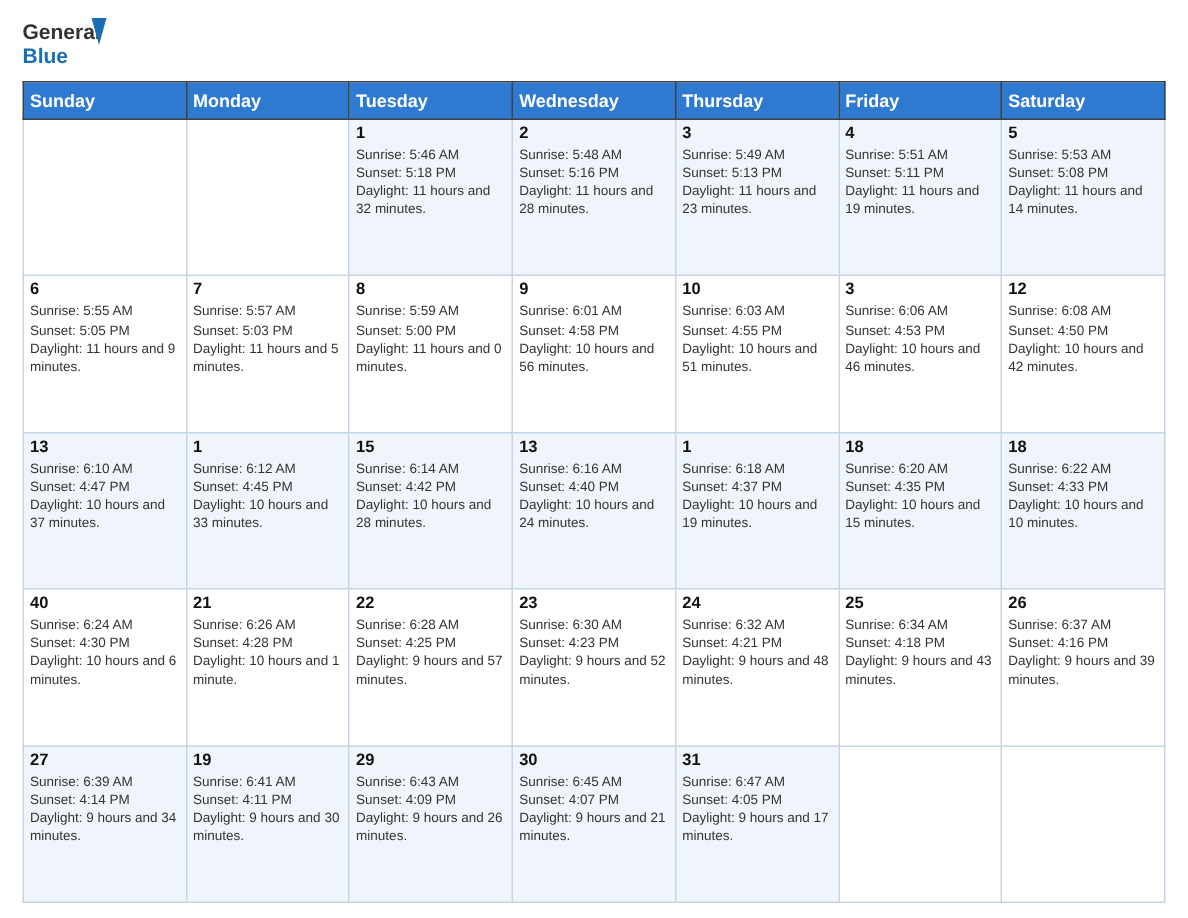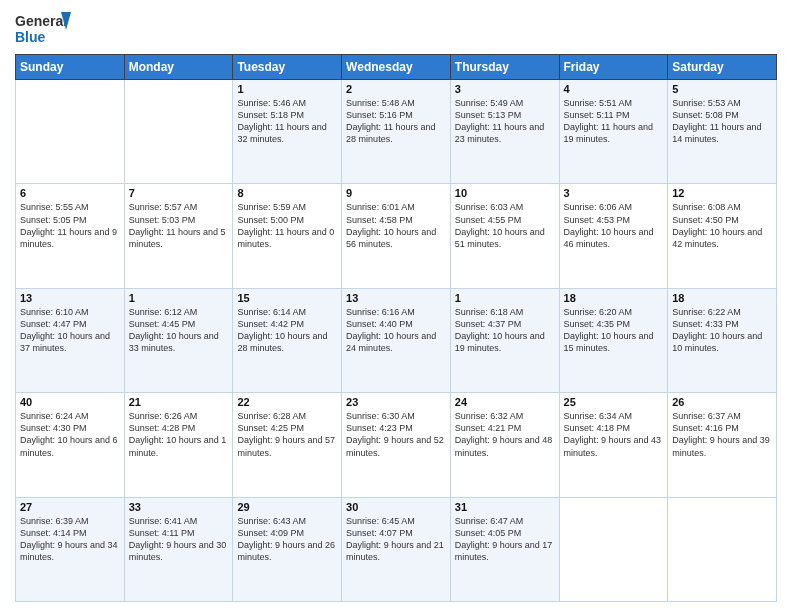--- a/index.html
+++ b/index.html
@@ -233,21 +233,21 @@
             <span class="day-num">26</span>
             <div class="day-info">Sunrise: 6:37 AM<br>Sunset: 4:16 PM<br>Daylight: 9 hours and 39 minutes.</div>
           </td>
         </tr>
         <tr>
           <td>
             <span class="day-num">27</span>
             <div class="day-info">Sunrise: 6:39 AM<br>Sunset: 4:14 PM<br>Daylight: 9 hours and 34 minutes.</div>
           </td>
           <td>
-            <span class="day-num">33</span>
+            <span class="day-num">19</span>
             <div class="day-info">Sunrise: 6:41 AM<br>Sunset: 4:11 PM<br>Daylight: 9 hours and 30 minutes.</div>
           </td>
           <td>
             <span class="day-num">29</span>
             <div class="day-info">Sunrise: 6:43 AM<br>Sunset: 4:09 PM<br>Daylight: 9 hours and 26 minutes.</div>
           </td>
           <td>
             <span class="day-num">30</span>
             <div class="day-info">Sunrise: 6:45 AM<br>Sunset: 4:07 PM<br>Daylight: 9 hours and 21 minutes.</div>
           </td>

